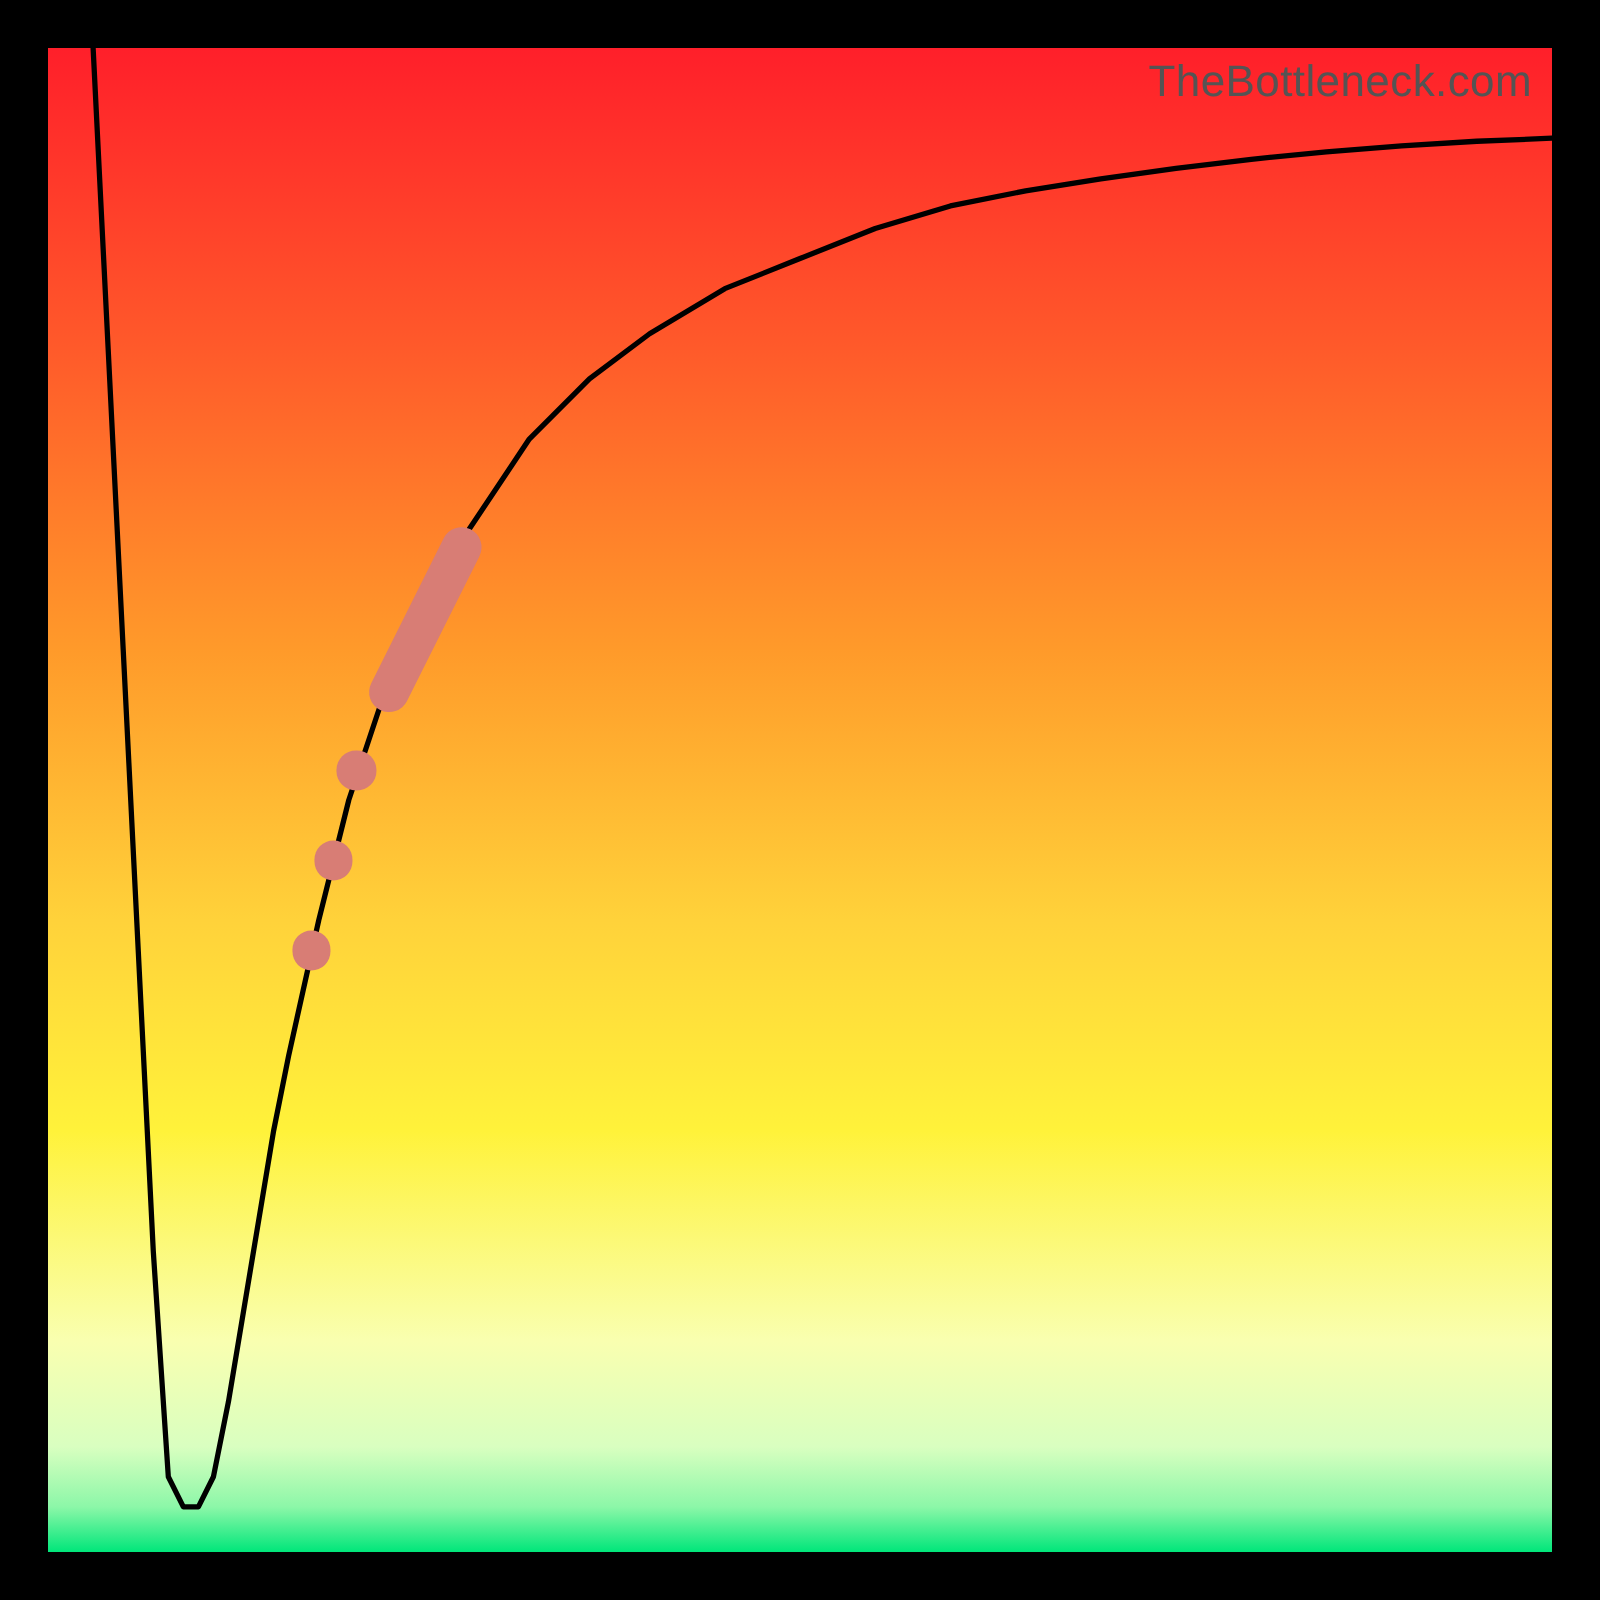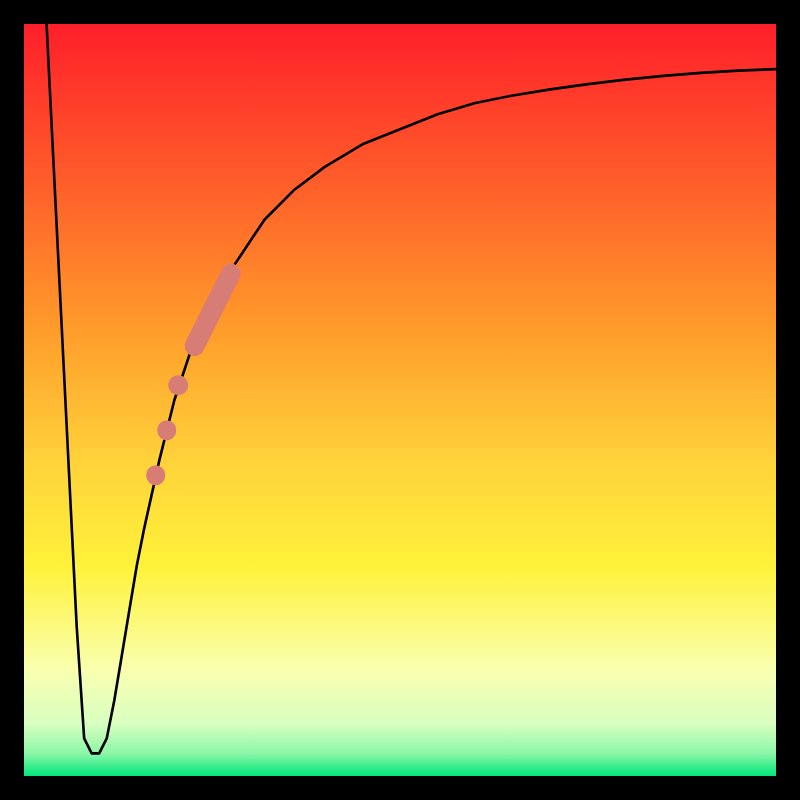--- a/index.html
+++ b/index.html
@@ -84,15 +84,16 @@
       <polyline id="curve-poly" fill="none" stroke="#000000" stroke-width="0.35" stroke-linejoin="round" stroke-linecap="round" points="3.00,0.00 4.00,20.00 5.00,40.00 6.00,60.00 7.00,80.00 8.00,95.00 9.00,97.00 10.00,97.00 11.00,95.00 12.00,90.00 13.00,84.00 14.00,78.00 15.00,72.00 16.00,67.00 18.00,58.00 20.00,50.00 22.00,44.00 25.00,37.00 28.00,32.00 32.00,26.00 36.00,22.00 40.00,19.00 45.00,16.00 50.00,14.00 55.00,12.00 60.00,10.50 65.00,9.50 70.00,8.70 75.00,8.00 80.00,7.40 85.00,6.90 90.00,6.50 95.00,6.20 100.00,6.00"></polyline>
     </svg>
 
     <div id="markers" style="position:absolute;inset:0;">
         <div class="marker" style="left: 131.6px; top: 451.2px; width: 19.552px; height: 19.552px;"></div>
         <div class="marker" style="left: 142.88px; top: 406.08px; width: 19.552px; height: 19.552px;"></div>
         <div class="marker" style="left: 154.16px; top: 360.96px; width: 19.552px; height: 19.552px;"></div>
         <div class="pill" style="left: 137.554px; top: 275.984px; width: 100.891px; height: 19.552px; transform: rotate(-63.4349deg);"></div>
       </div>
 
+    <div class="watermark">TheBottleneck.com</div>
   </div>
 
 </div>
 
 </body></html>

